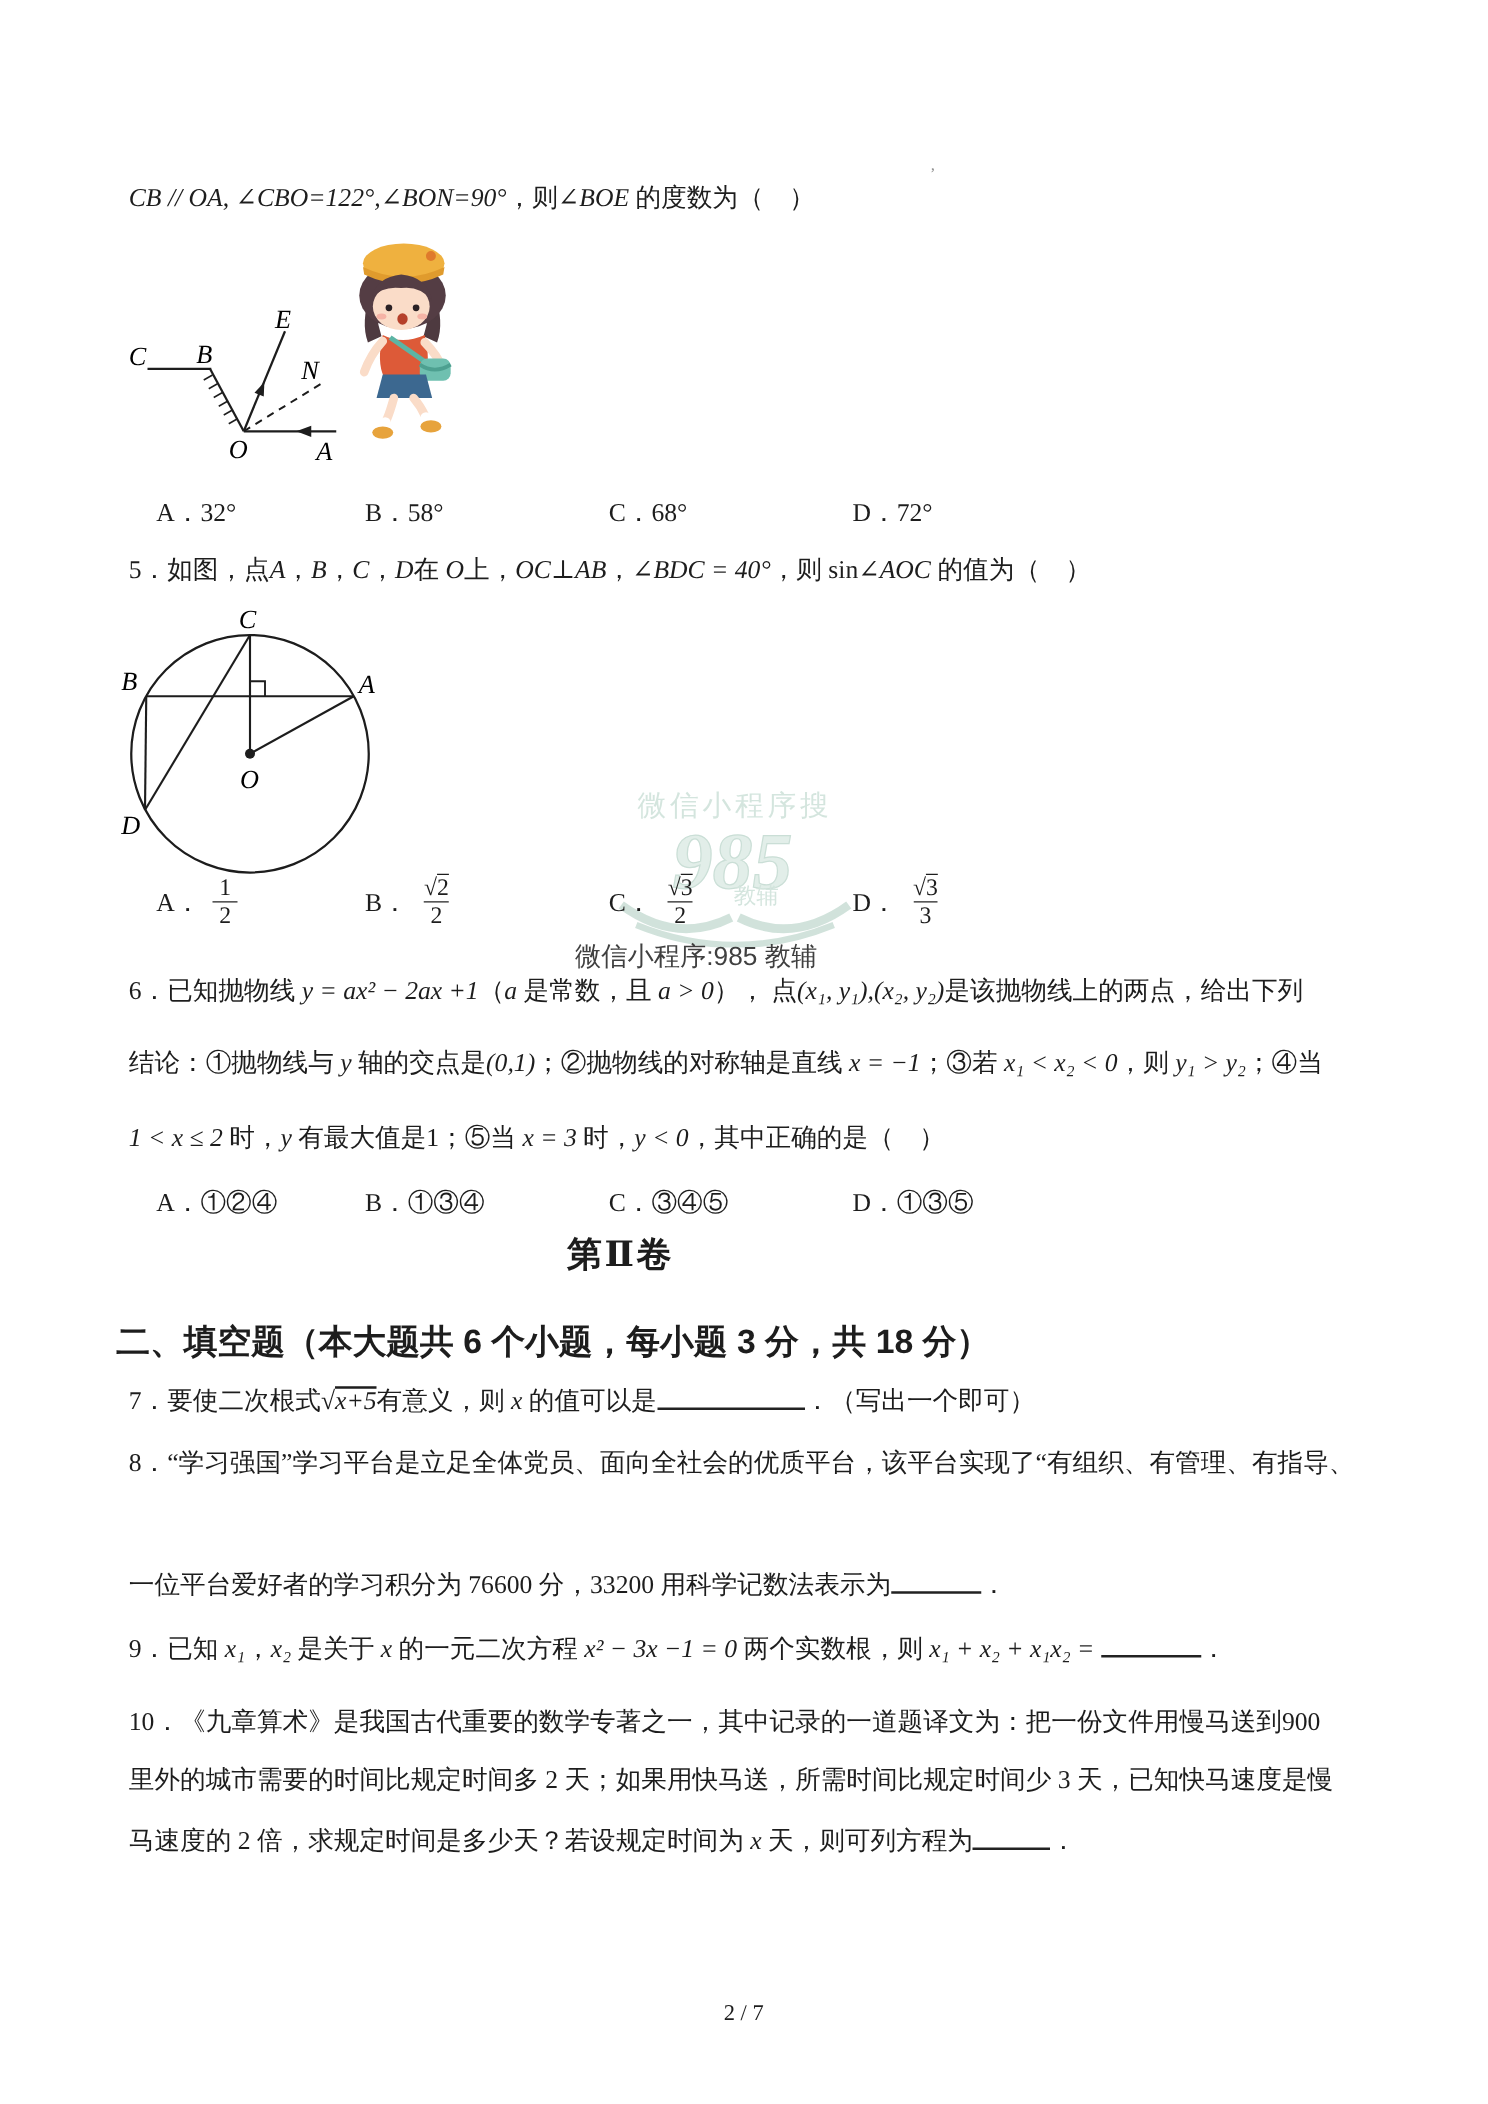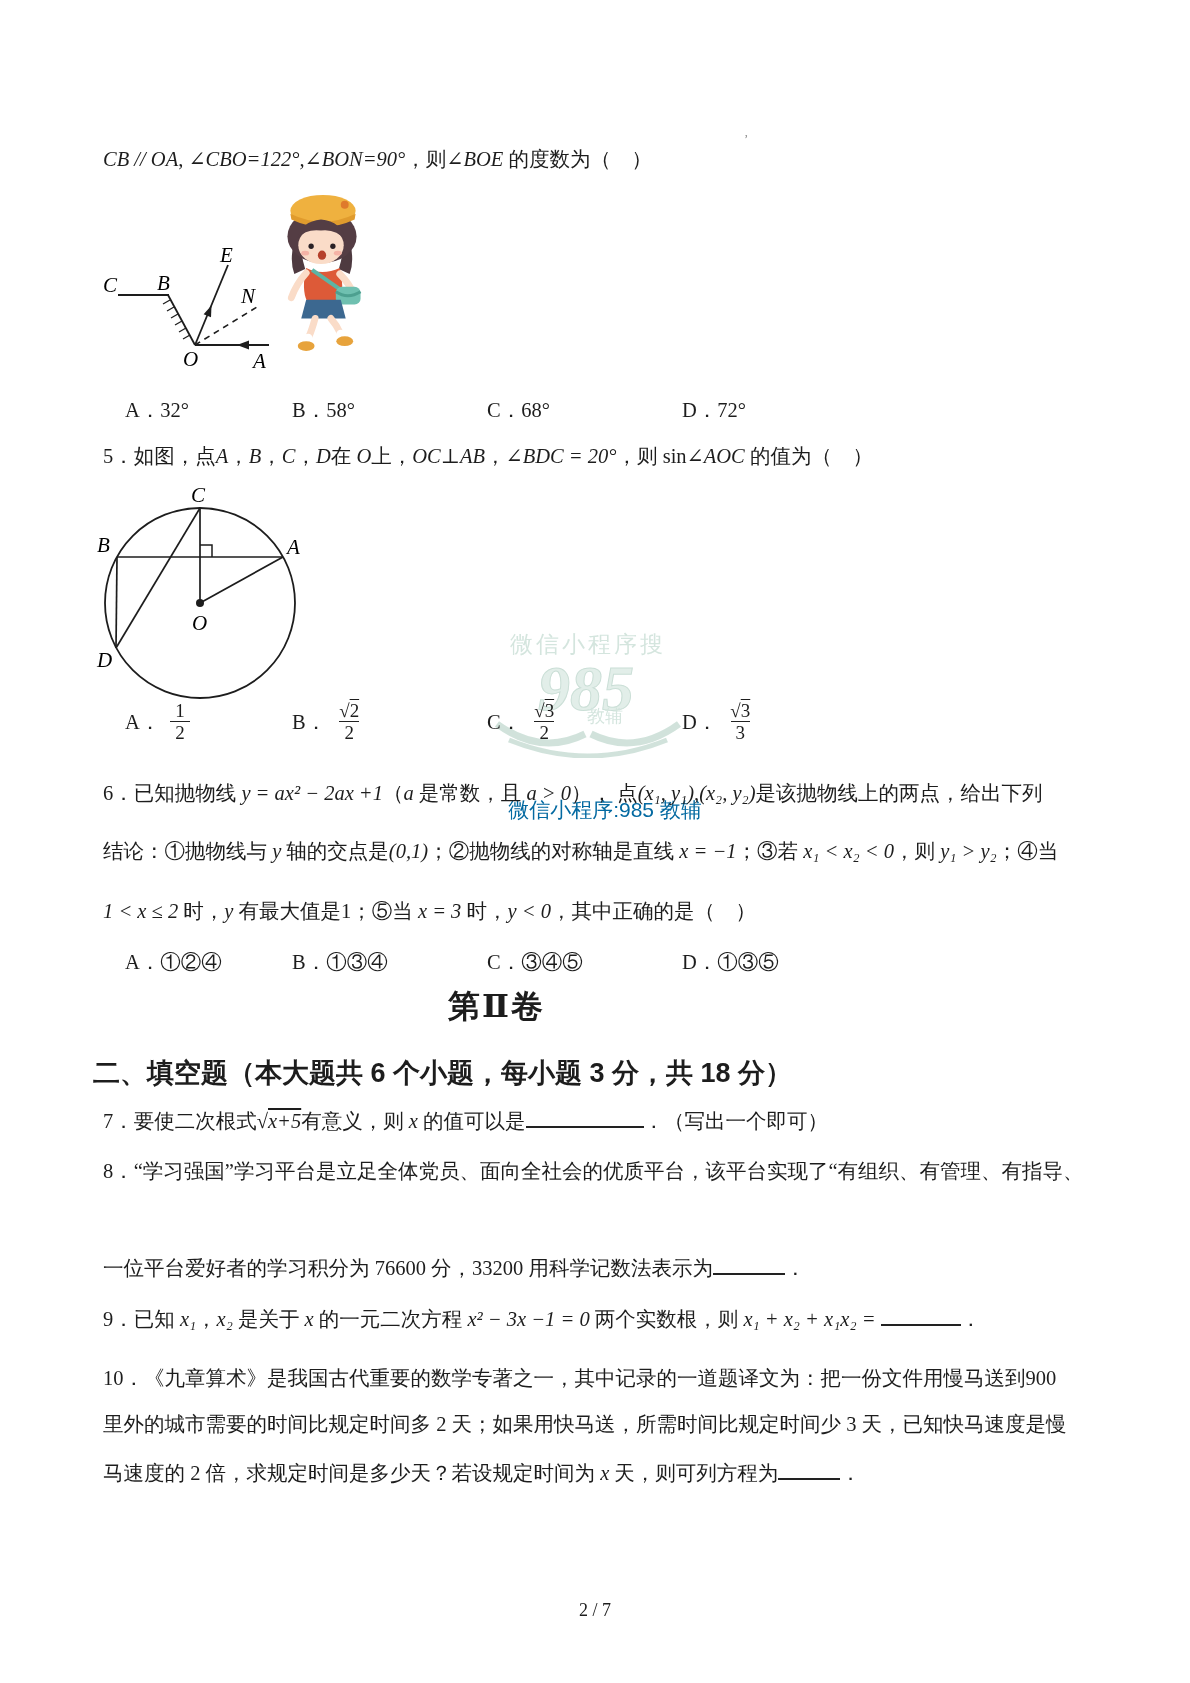--- a/index.html
+++ b/index.html
@@ -13,27 +13,27 @@
   .o1{left:30px}.o2{left:197px}.o3{left:392px}.o4{left:587px}
   .fracs{height:60px;}
   .fracs .o{display:flex;align-items:center;}
   .olabel{margin-right:10px;}
   .frac{display:inline-flex;flex-direction:column;align-items:center;line-height:1.12;font-size:19px;}
   .frac .num{padding:0 3px;font-style:italic;font-style:normal;}
   .frac .den{border-top:1.6px solid #222;padding:0 5px;}
   .radicand{text-decoration:overline;}
   .blank{display:inline-block;border-bottom:2px solid #222;height:1em;}
   .b118{width:118px}.b72{width:72px}.b80{width:80px}.b62{width:62px}
-  .part2-title{left:0;width:993px;text-align:center;font-size:32px;font-weight:bold;letter-spacing:2px;}
+  .part2-title{left:0;width:993px;text-align:center;font-size:28px;font-weight:bold;letter-spacing:2px;}
   .sec-header{left:93px;width:1000px;font-family:"Liberation Sans","DejaVu Sans",sans-serif;
               font-weight:bold;font-size:27px;}
   .footer{left:0;width:1190px;text-align:center;font-size:18px;margin-top:24px;}
   .wm-big{left:483px;top:628px;width:210px;height:130px;opacity:.8;pointer-events:none;}
-  .wm-inline{left:460px;top:751px;width:290px;text-align:center;font-size:21px;color:#0369a1;
-             font-family:"Liberation Sans",sans-serif;margin-top:45px;}
+  .wm-inline{left:460px;top:751px;width:290px;font-size:21px;color:#404040;
+             font-family:"Liberation Sans",sans-serif;}
   .corner{left:744px;top:131px;font-size:13px;color:#8a8a8a;}
   svg text{font-family:"Liberation Serif","DejaVu Serif",serif;}
 </style>
 </head>
 <body>
 
 <div class="page">
 
   <span class="abs corner">’</span>
 
@@ -92,21 +92,21 @@
     <ellipse cx="93" cy="158" rx="8.5" ry="5" fill="#e7a33c"></ellipse>
   </svg>
 
   <div class="abs opts" style="top:396px">
     <span class="o o1">A．32°</span>
     <span class="o o2">B．58°</span>
     <span class="o o3">C．68°</span>
     <span class="o o4">D．72°</span>
   </div>
 
-  <div class="abs stem" style="top:443px"><span>5．如图，点</span><span class="m">A</span><span>，</span><span class="m">B</span><span>，</span><span class="m">C</span><span>，</span><span class="m">D</span><span>在 </span><span class="m">O</span><span>上，</span><span class="m">OC⊥AB</span><span>，</span><span class="m">∠BDC = 20°</span><span>，则 sin</span><span class="m">∠AOC</span><span> 的值为（　）</span></div>
+  <div class="abs stem" style="top:443px"><span>5．如图，点</span><span class="m">A</span><span>，</span><span class="m">B</span><span>，</span><span class="m">C</span><span>，</span><span class="m">D</span><span>在 </span><span class="m">O</span><span>上，</span><span class="m">OC⊥AB</span><span>，</span><span class="m">∠BDC = 40°</span><span>，则 sin</span><span class="m">∠AOC</span><span> 的值为（　）</span></div>
 
   <svg class="abs" style="left:95px;top:462px" width="235" height="248" viewBox="0 0 235 248">
     <circle cx="105" cy="141" r="95" fill="none" stroke="#1d1d1d" stroke-width="1.8"></circle>
     <line x1="22" y1="95" x2="188" y2="95" stroke="#1d1d1d" stroke-width="1.7"></line>
     <line x1="105" y1="46" x2="105" y2="141" stroke="#1d1d1d" stroke-width="1.7"></line>
     <polyline points="105,83 117,83 117,95" fill="none" stroke="#1d1d1d" stroke-width="1.5"></polyline>
     <line x1="105" y1="141" x2="188" y2="95" stroke="#1d1d1d" stroke-width="1.7"></line>
     <line x1="22" y1="95" x2="21" y2="186" stroke="#1d1d1d" stroke-width="1.7"></line>
     <line x1="21" y1="186" x2="105" y2="46" stroke="#1d1d1d" stroke-width="1.7"></line>
     <circle cx="105" cy="141" r="4" fill="#1d1d1d"></circle>

